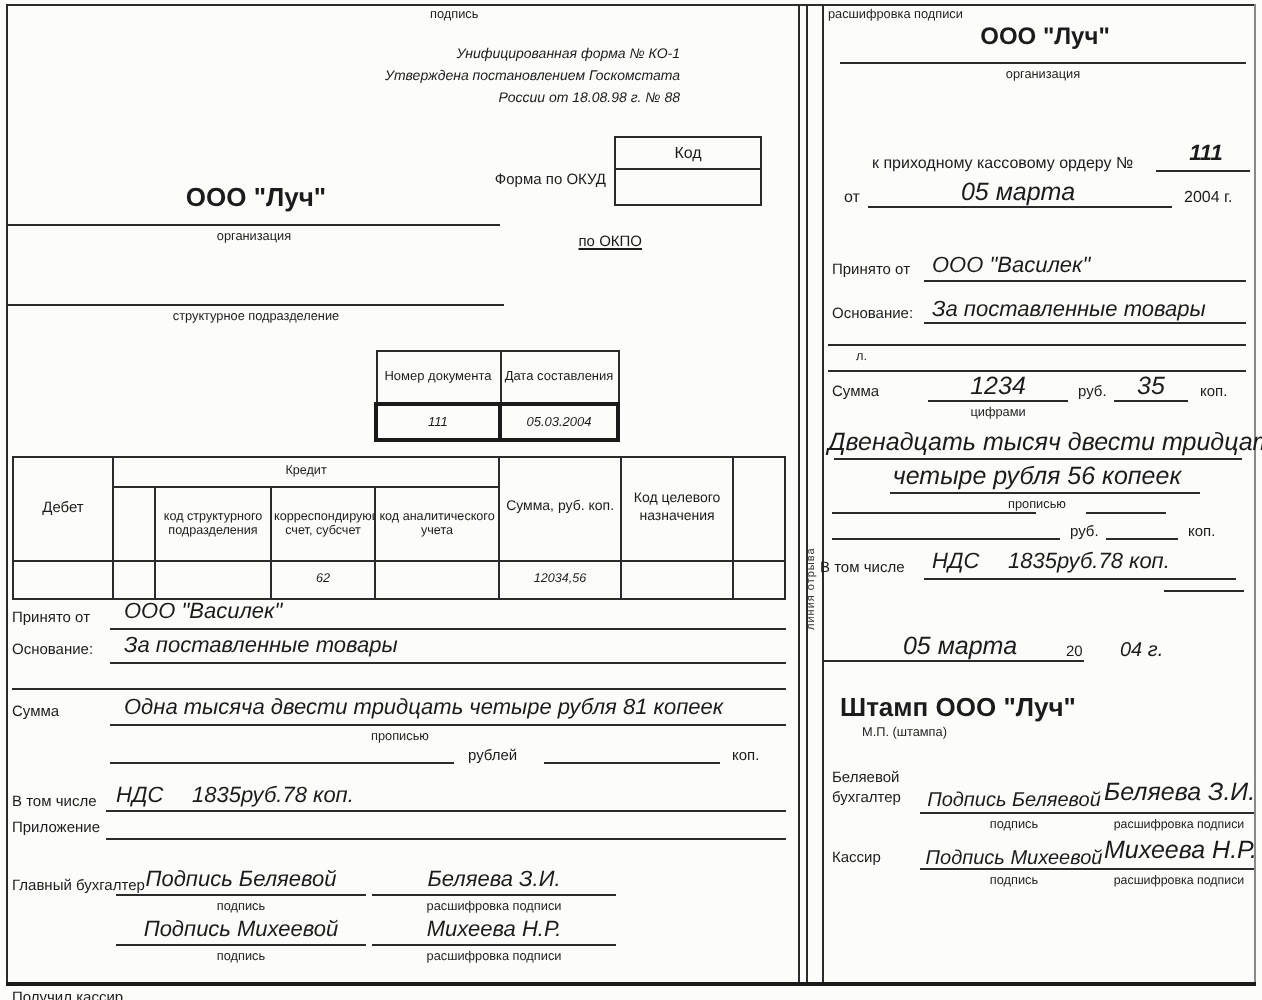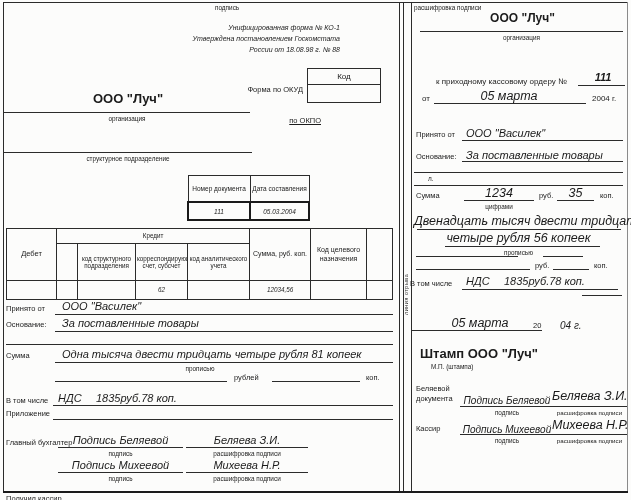--- a/index.html
+++ b/index.html
@@ -227,21 +227,21 @@
 
   <div class="abs hand-lg ctr" style="left:430px;top:316px;width:100px;">05 марта</div>
   <div class="abs rule" style="left:412px;top:330px;width:130px;"></div>
   <div class="abs lbl" style="left:533px;top:322px;">20</div>
   <div class="abs hand-sm" style="left:560px;top:320px;">04 г.</div>
 
   <div class="abs bold" style="left:420px;top:346px;font-size:13px;">Штамп ООО "Луч"</div>
   <div class="abs tiny" style="left:431px;top:363px;">М.П. (штампа)</div>
 
   <div class="abs lbl" style="left:416px;top:385px;">Беляевой</div>
-  <div class="abs lbl" style="left:416px;top:395px;">документа</div>
+  <div class="abs lbl" style="left:416px;top:395px;">бухгалтер</div>
   <div class="abs hand-sm ctr" style="left:462px;top:395px;width:90px;">Подпись Беляевой</div>
   <div class="abs hand-lg ctr" style="left:552px;top:389px;width:75px;">Беляева З.И.</div>
   <div class="abs rule" style="left:460px;top:406px;width:167px;"></div>
   <div class="abs tiny ctr" style="left:462px;top:409px;width:90px;">подпись</div>
   <div class="abs ctr" style="left:552px;top:409px;width:75px;font-size:6.2px;">расшифровка подписи</div>
 
   <div class="abs lbl" style="left:416px;top:425px;">Кассир</div>
   <div class="abs hand-sm ctr" style="left:462px;top:424px;width:90px;">Подпись Михеевой</div>
   <div class="abs hand-lg ctr" style="left:552px;top:418px;width:75px;">Михеева Н.Р.</div>
   <div class="abs rule" style="left:460px;top:434px;width:167px;"></div>

